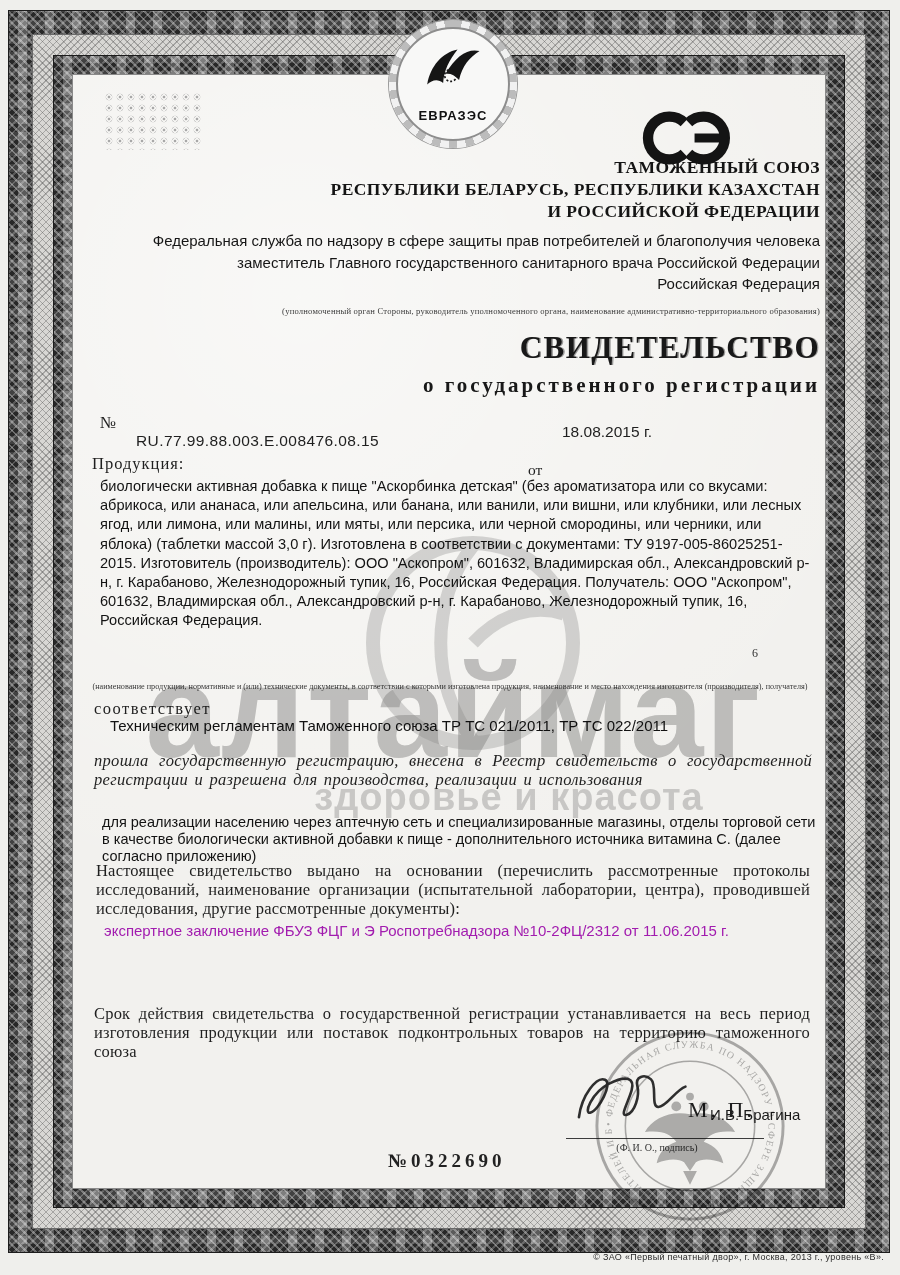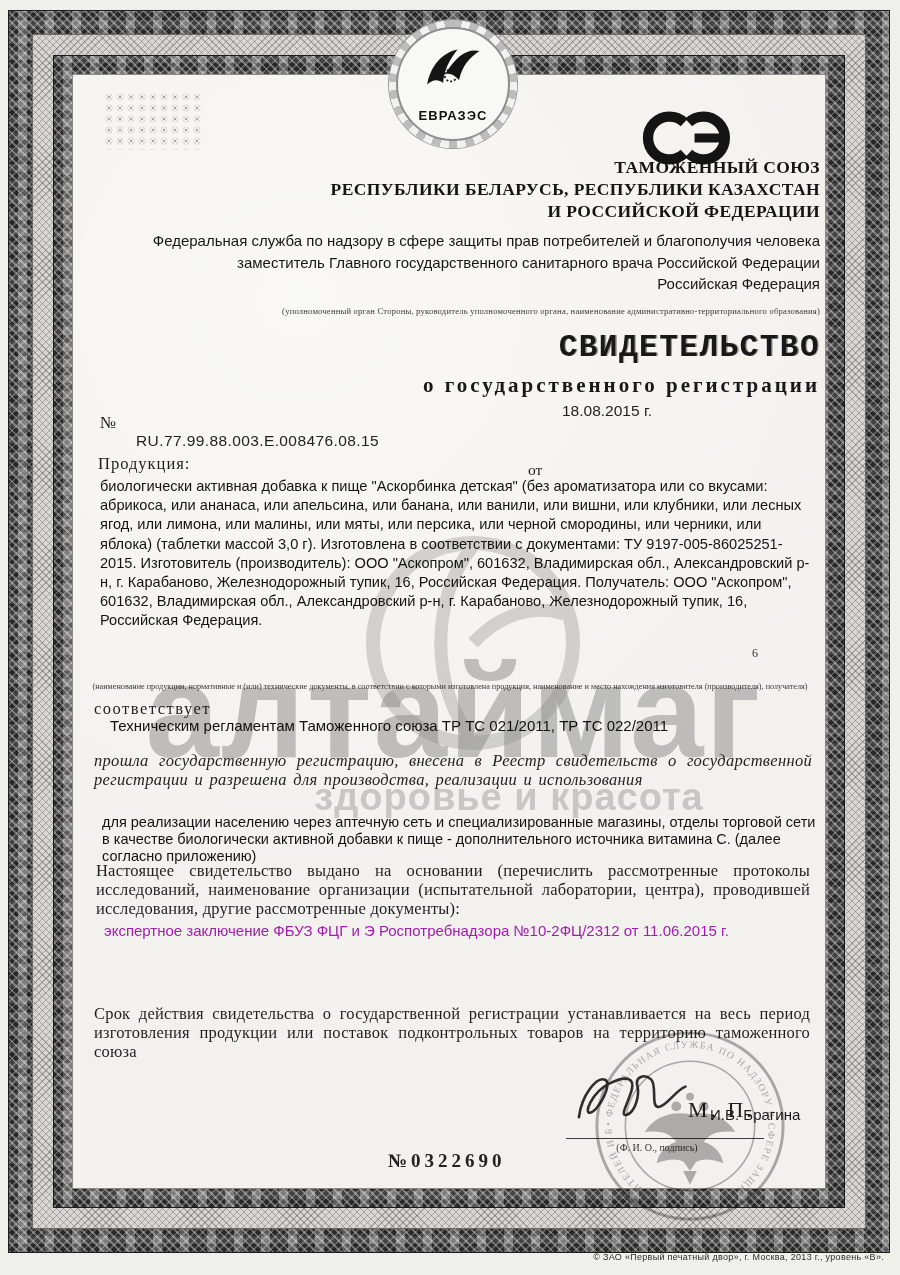--- a/index.html
+++ b/index.html
@@ -46,29 +46,29 @@
   .abs{position:absolute;z-index:5;}
   .ctr{left:80px;right:80px;text-align:right;}
   .serif{font-family:"Liberation Serif", serif;}
   .sans{font-family:"Liberation Sans", sans-serif;}
 
   .hdr-serif{top:156px;font-weight:bold;font-size:17.5px;line-height:22px;letter-spacing:.4px;color:#141414;}
   .hdr-sans{top:230px;font-size:15px;line-height:21.5px;color:#161616;}
   .hdr-caption{top:306px;font-size:8.6px;color:#3a3a3a;letter-spacing:.2px;}
 
   .title-main{top:330px;font-weight:bold;font-size:31px;letter-spacing:1.5px;color:#181818;
-              text-shadow:1.4px 0 0 rgba(45,45,45,.45);font-family:Liberation Mono, monospace;}
+              text-shadow:1.4px 0 0 rgba(45,45,45,.45);}
   .title-sub{top:373px;font-weight:bold;font-size:21px;letter-spacing:3px;color:#181818;}
 
   .num-sign{top:413px;left:100px;font-size:17px;}
   .num-val{top:432px;left:136px;font-size:15.5px;letter-spacing:.4px;}
   .from-label{top:417px;left:528px;font-size:15.5px;margin-top:44px;}
-  .from-date{top:402px;left:562px;font-size:15.5px;}
-
-  .prod-label{top:454px;left:98px;font-size:16.5px;letter-spacing:1px;}
+  .from-date{top:423px;left:562px;font-size:15.5px;}
+
+  .prod-label{top:454px;left:92px;font-size:16.5px;letter-spacing:1px;}
   .prod-text{top:477px;left:100px;width:716px;font-size:14.6px;line-height:19.2px;color:#131313;}
   .page-mark{top:646px;left:752px;font-size:12px;color:#333;}
   .prod-caption{top:682px;left:86px;right:86px;text-align:center;font-size:8.2px;color:#3a3a3a;}
 
   .comp-lead{top:699px;left:94px;font-size:16.5px;letter-spacing:1.5px;}
   .comp-text{top:717px;left:110px;font-size:15px;color:#121212;}
 
   .reg1{top:752px;left:94px;width:718px;font-size:16.5px;line-height:18.8px;text-align:justify;letter-spacing:.3px;word-spacing:2px;font-style:italic;}
   .reg2{top:814px;left:102px;width:714px;font-size:14.5px;line-height:16.8px;color:#131313;}
   .basis{top:862px;left:96px;width:714px;font-size:16.5px;line-height:18.8px;text-align:justify;letter-spacing:.2px;}

